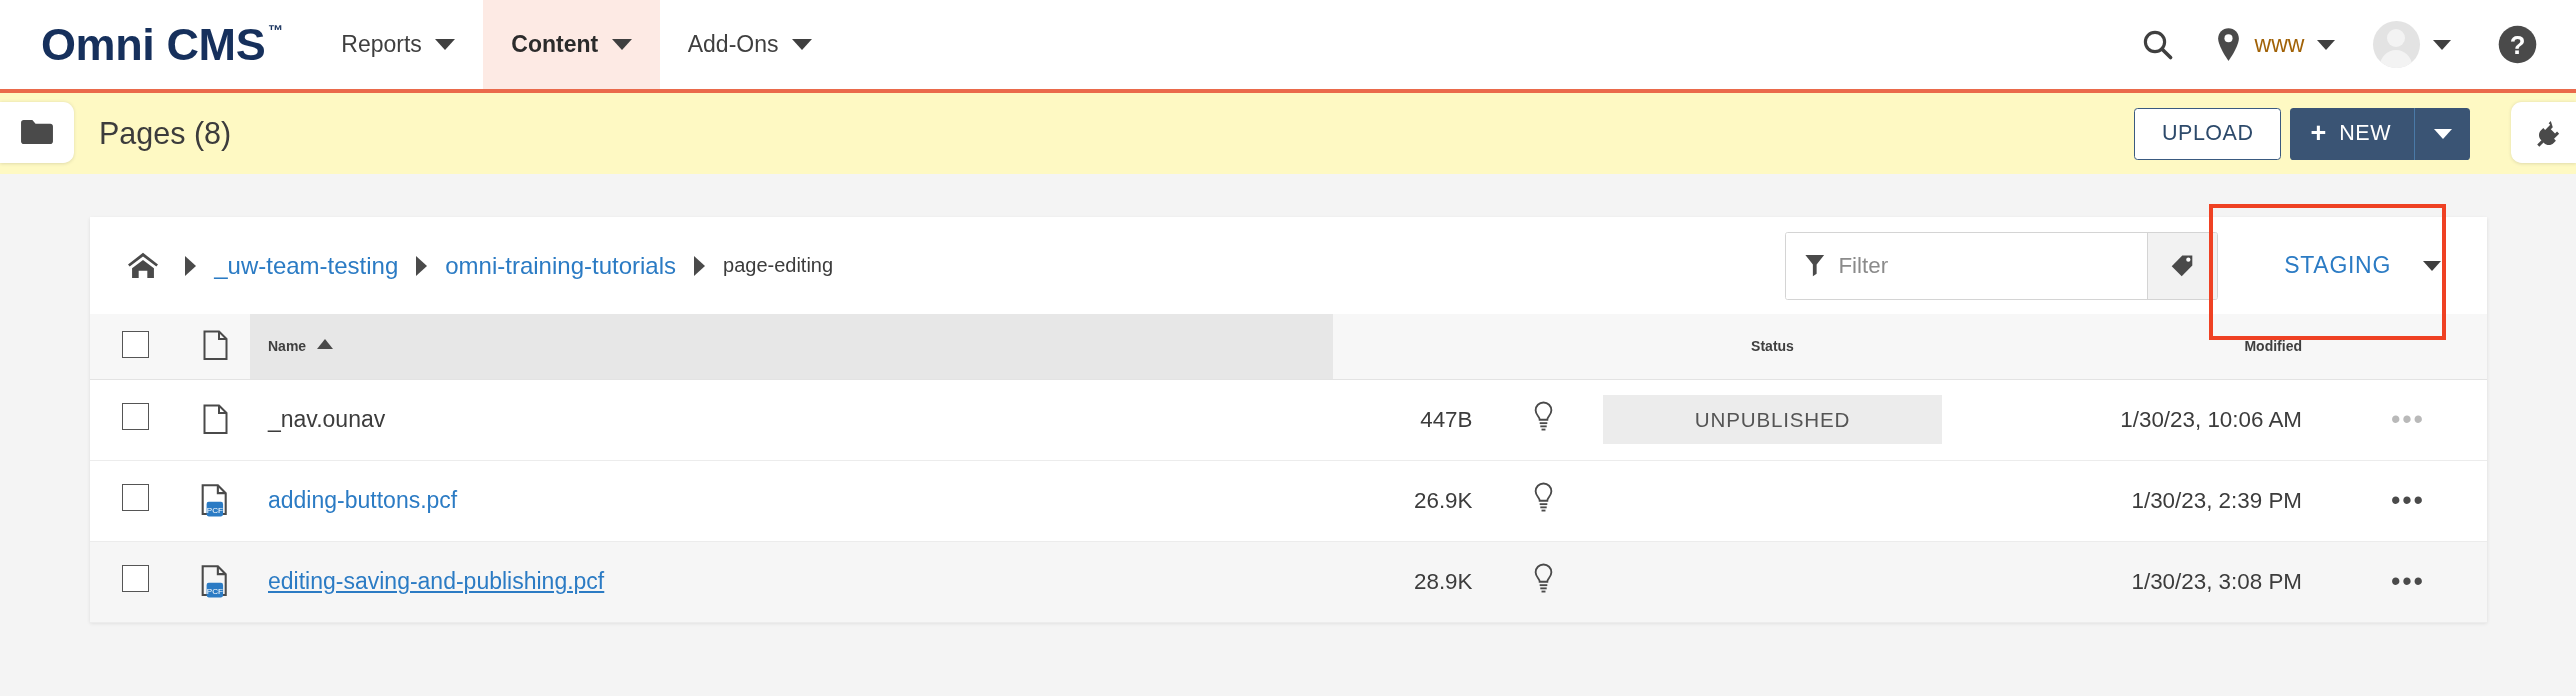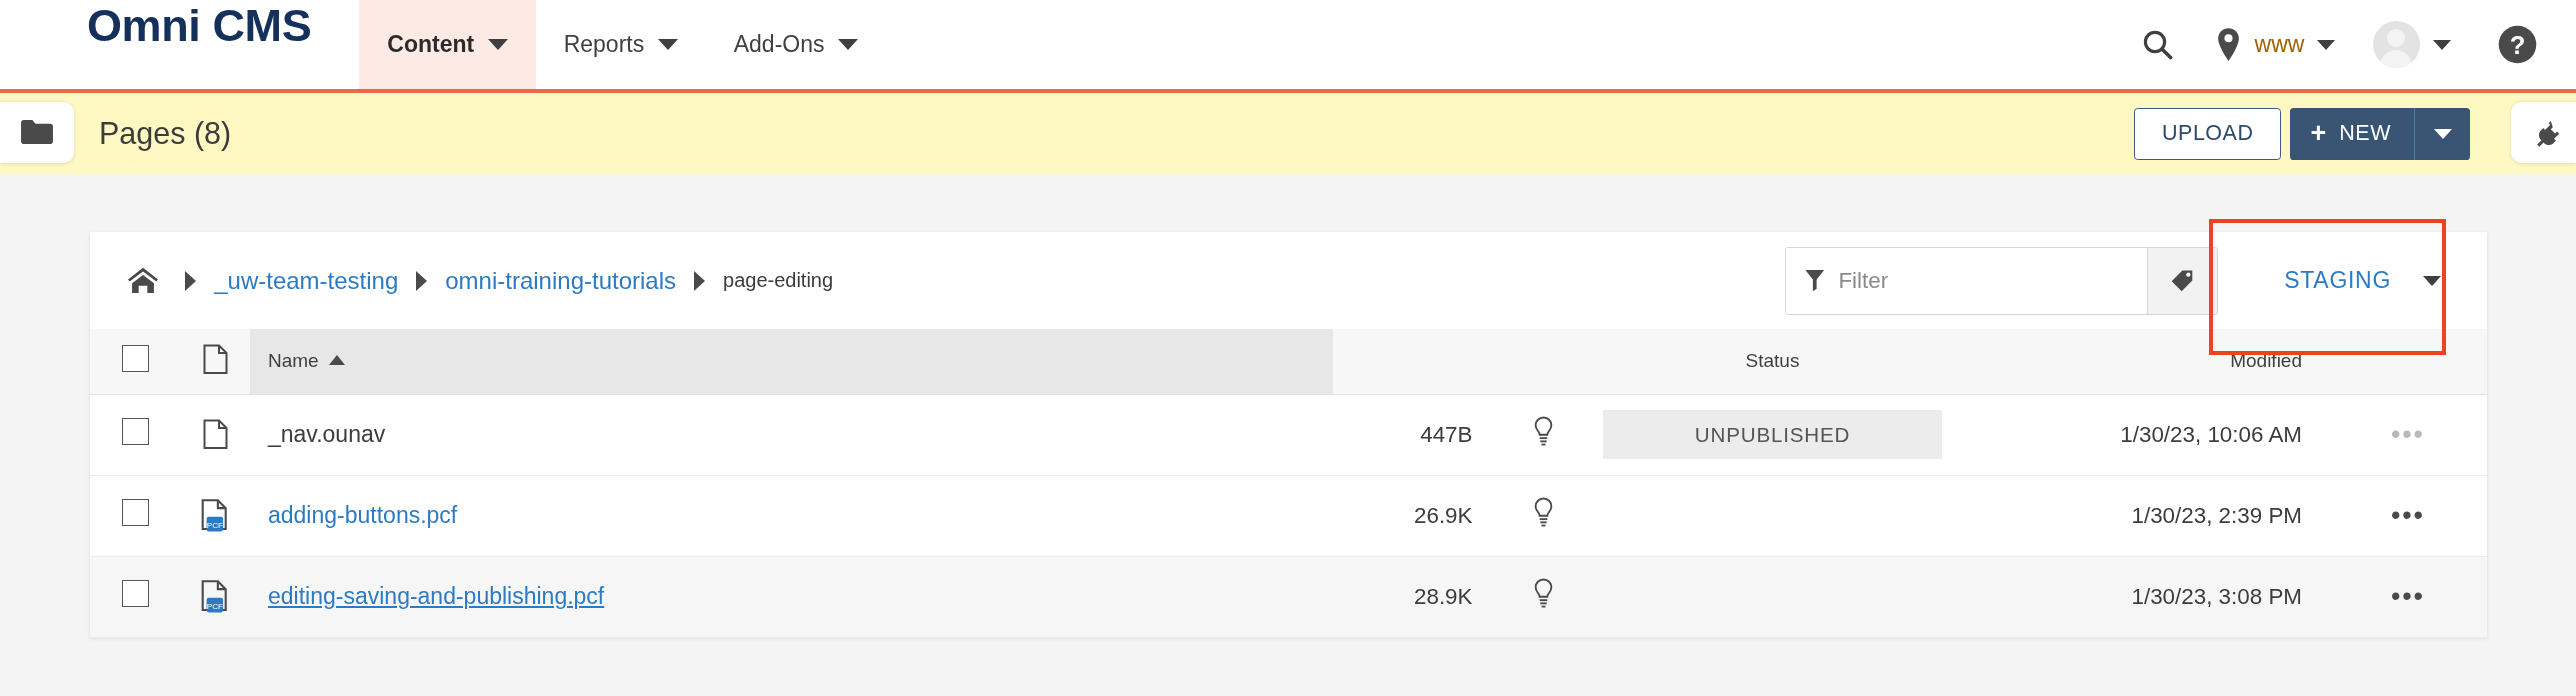--- a/index.html
+++ b/index.html
@@ -13,28 +13,27 @@
   
   .topnav {
     position: relative;
     height: 93px;
     background: #ffffff;
     border-bottom: 4.5px solid #ea6a4b;
     display: flex;
     align-items: stretch;
   }
   .brand {
-    display: flex; align-items: flex-start;
+    display: flex; align-items: center;
     padding: 0 0 0 41px;
     font-size: 45px;
     font-weight: 700;
     color: #16305c;
     letter-spacing: -0.4px;
     position: relative;
-    margin-left: 46px;
   }
   .brand .tm {
     font-size: 15.2px; font-weight: 700;
     vertical-align: super;
     margin-left: 2.7px;
     position: relative; top: -14.4px;
   }
   .navitems { display: flex; align-items: stretch; margin-left: 30.5px; }
   .navitem {
     display: flex; align-items: center; gap: 13.5px;
@@ -151,21 +150,21 @@
     background: #ffffff;
     border-radius: 10.8px 0 0 10.8px;
     box-shadow: 0 0.9px 3.6px rgba(0,0,0,0.12);
     display: flex; align-items: center; justify-content: center;
     cursor: pointer;
   }
 
   
   .card {
     position: absolute;
-    left: 90px; top: 232px;
+    left: 90px; top: 217px;
     width: 2397px;
     background: #ffffff;
     box-shadow: 0 0.9px 3.6px rgba(0,0,0,0.10);
   }
   .toolrow {
     height: 97px;
     display: flex; align-items: center;
     padding: 0 0 0 36px;
   }
   .crumbs { display: flex; align-items: center; gap: 0; }
@@ -219,22 +218,22 @@
     border: 4.5px solid #ef4123;
     pointer-events: none;
     z-index: 5;
   }
 
   
   table { width: 100%; border-collapse: collapse; table-layout: fixed; }
   thead th {
     height: 65px;
     background: #f7f7f7;
-    font-size: 19px;
-    font-weight: 400;
+    font-size: 14px;
+    font-weight: 700;
     color: #3f3f3f;
     text-align: left;
     border-bottom: 0.9px solid #e3e3e3;
   }
   thead th.sorted { background: #e7e7e7; }
   .c-chk   { width: 90px; text-align: center !important; }
   .c-ico   { width: 70px;  text-align: center !important; }
   .c-name  { width: 1083px; padding-left: 18px; }
   .c-size  { width: 161px; text-align: right !important; padding-right: 21.5px; }
   .c-bulb  { width: 99px; text-align: center !important; }
@@ -280,26 +279,26 @@
 </head>
 <body>
 
 <div class="topnav">
   <div class="brand">
     <span>Omni CMS</span>
       <span class="tm">™</span>
   </div>
 
   <div class="navitems">
+    <div class="navitem">
+      <span>Reports</span>
+      <span class="chev"></span>
+    </div>
     <div class="navitem active">
       <span>Content</span>
-      <span class="chev"></span>
-    </div>
-    <div class="navitem">
-      <span>Reports</span>
       <span class="chev"></span>
     </div>
     <div class="navitem">
       <span>Add-Ons</span>
       <span class="chev"></span>
     </div>
   </div>
 
   <div class="nav-right">
     <div class="icon-btn">

